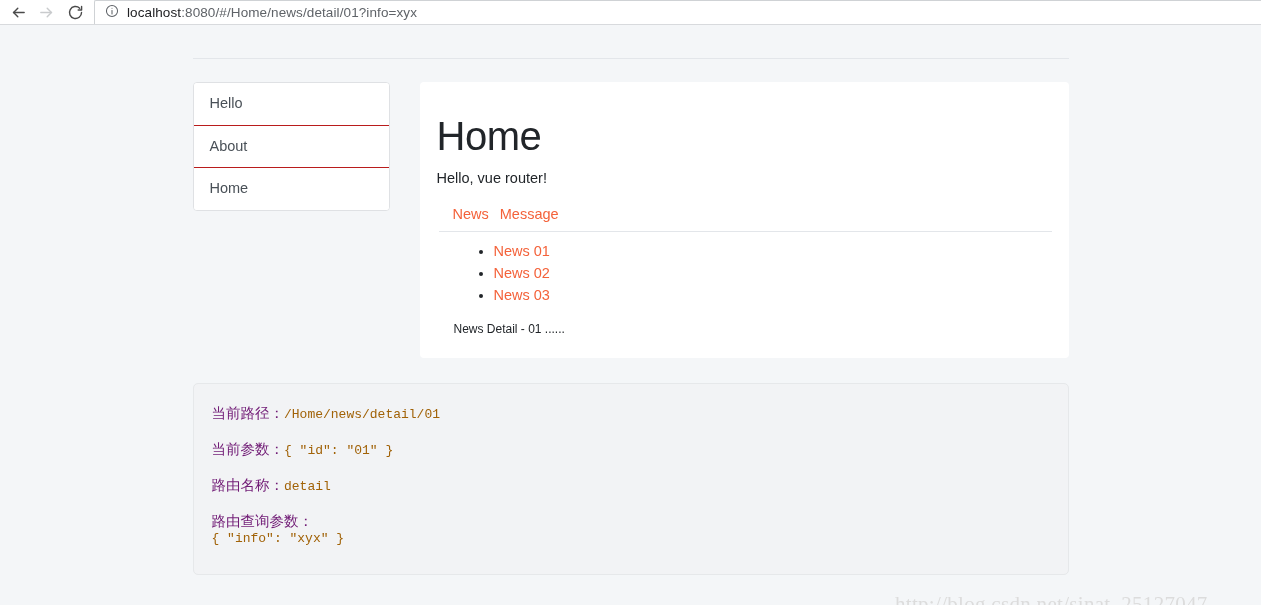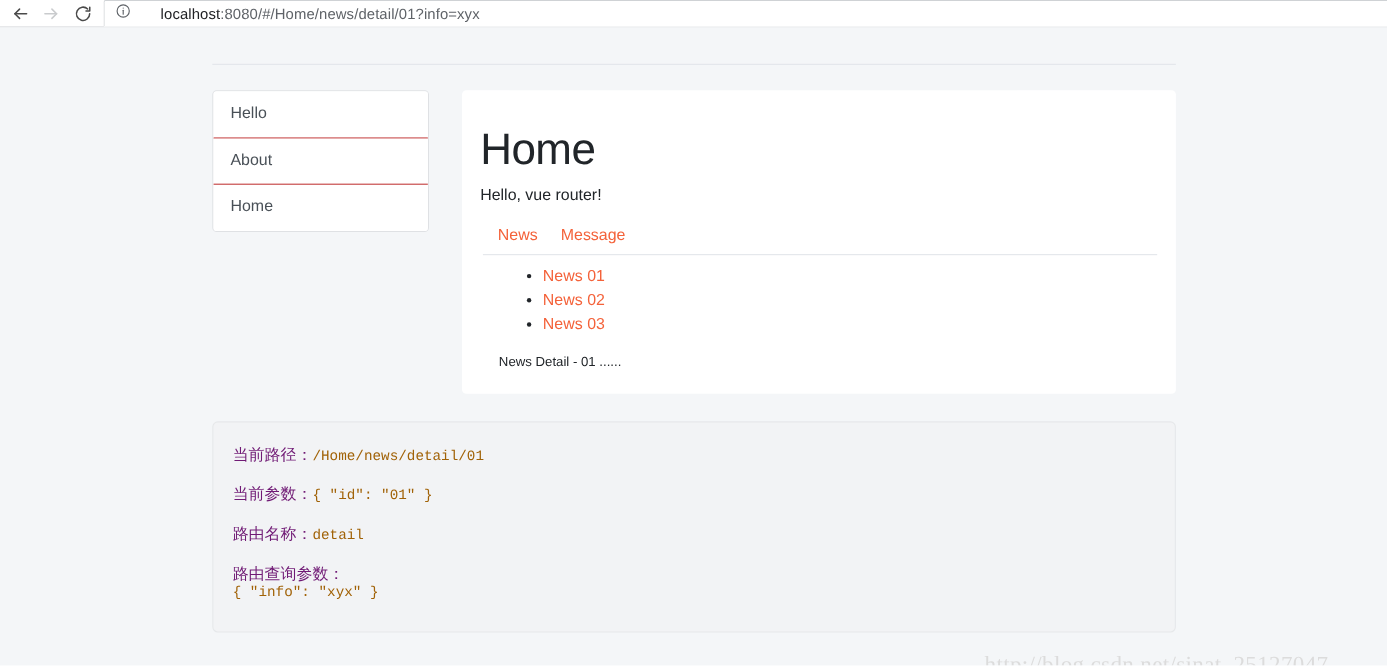--- a/index.html
+++ b/index.html
@@ -35,21 +35,20 @@
     margin-left: 4px;
     border: 1px solid #cfd2d5;
     border-right: none;
     border-bottom: none;
     border-top-left-radius: 2px;
     background: #ffffff;
     display: flex;
     align-items: center;
     padding-left: 10px;
     overflow: hidden;
-    gap: 19px;
   }
   .info-circle { flex: 0 0 auto; margin-right: 8px; display: block; }
   .url-text {
     font-family: "Liberation Sans", sans-serif;
     font-size: 13.5px;
     color: #5f6368;
     white-space: nowrap;
     letter-spacing: 0.1px;
   }
   .url-host { color: #202124; }
@@ -119,21 +118,21 @@
     letter-spacing: -0.5px;
     line-height: 1.1;
   }
   .card-sub {
     font-size: 14.5px;
     color: #212529;
     margin: 0 0 20px 0;
   }
   .nav-links {
     display: flex;
-    gap: 21px;
+    gap: 11px;
     padding-left: 16px;
     margin-bottom: 9px;
   }
   .nav-link {
     font-size: 14.5px;
     color: #f4623a;
     text-decoration: none;
     cursor: pointer;
   }
   .nav-rule {

